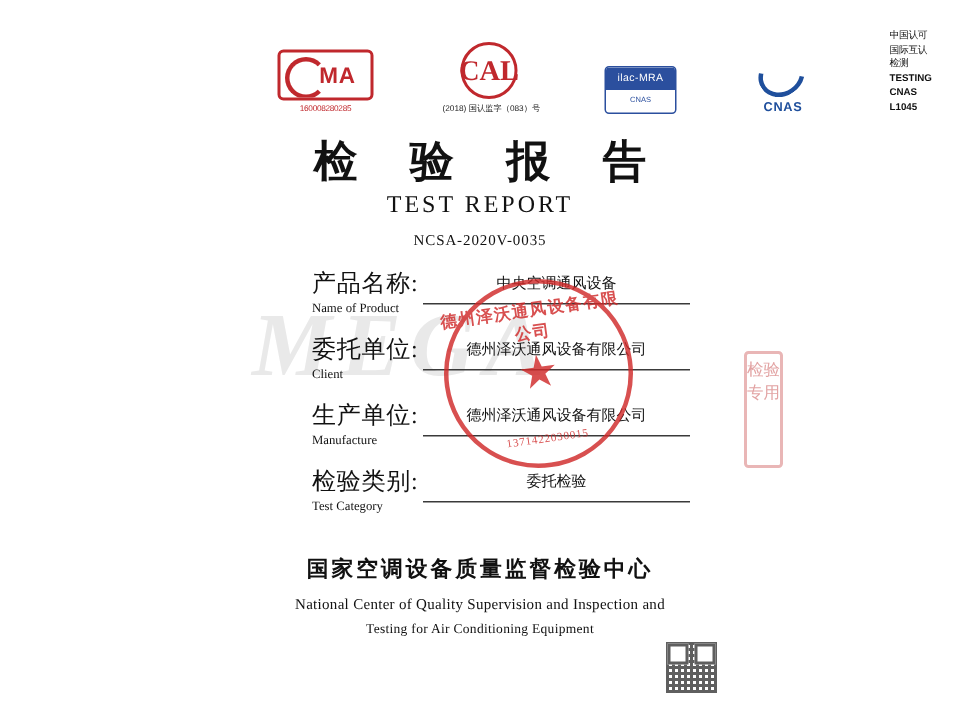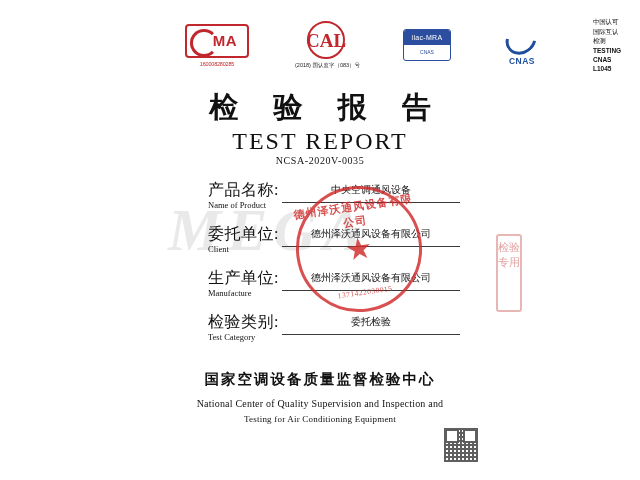--- a/index.html
+++ b/index.html
@@ -22,21 +22,21 @@
   }
 
   
   .logo-row {
     position: absolute;
     top: 14px;
     left: 185px;
     width: 300px;
     height: 62px;
     display: flex;
-    align-items: center;
+    align-items: flex-end;
     justify-content: space-between;
     gap: 46px;
   }
   .logo-block {
     text-align: center;
     position: relative;
   }
 
   
   .ma-wrap { width: 66px; }
@@ -194,21 +194,21 @@
     text-indent: 14px;
     color: #111;
   }
   .title-en {
     position: absolute;
     top: 128px;
     left: 0;
     width: 640px;
     text-align: center;
     font-family: "Liberation Serif", serif;
-    font-size: 24px;
+    font-size: 16px;
     letter-spacing: 2px;
     color: #111;
   }
   .report-no {
     position: absolute;
     top: 155px;
     left: 0;
     width: 640px;
     text-align: center;
     font-family: "Liberation Serif", serif;

